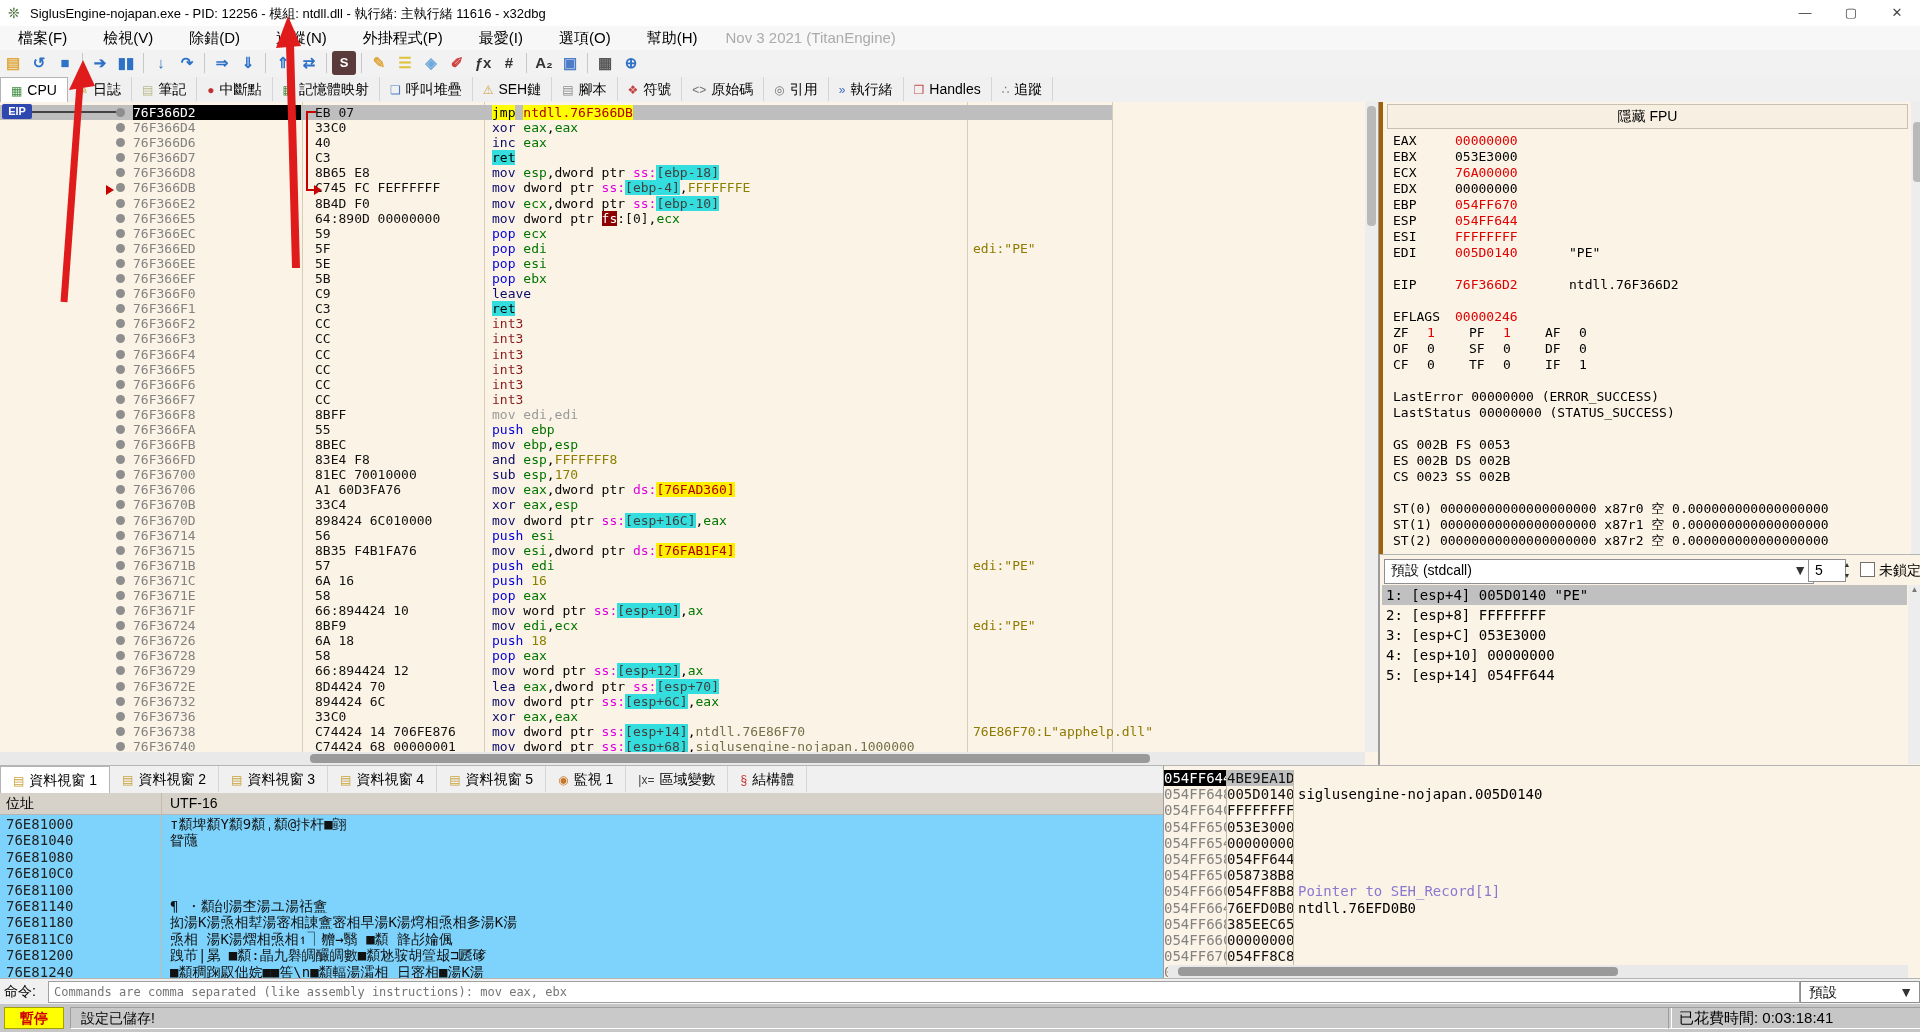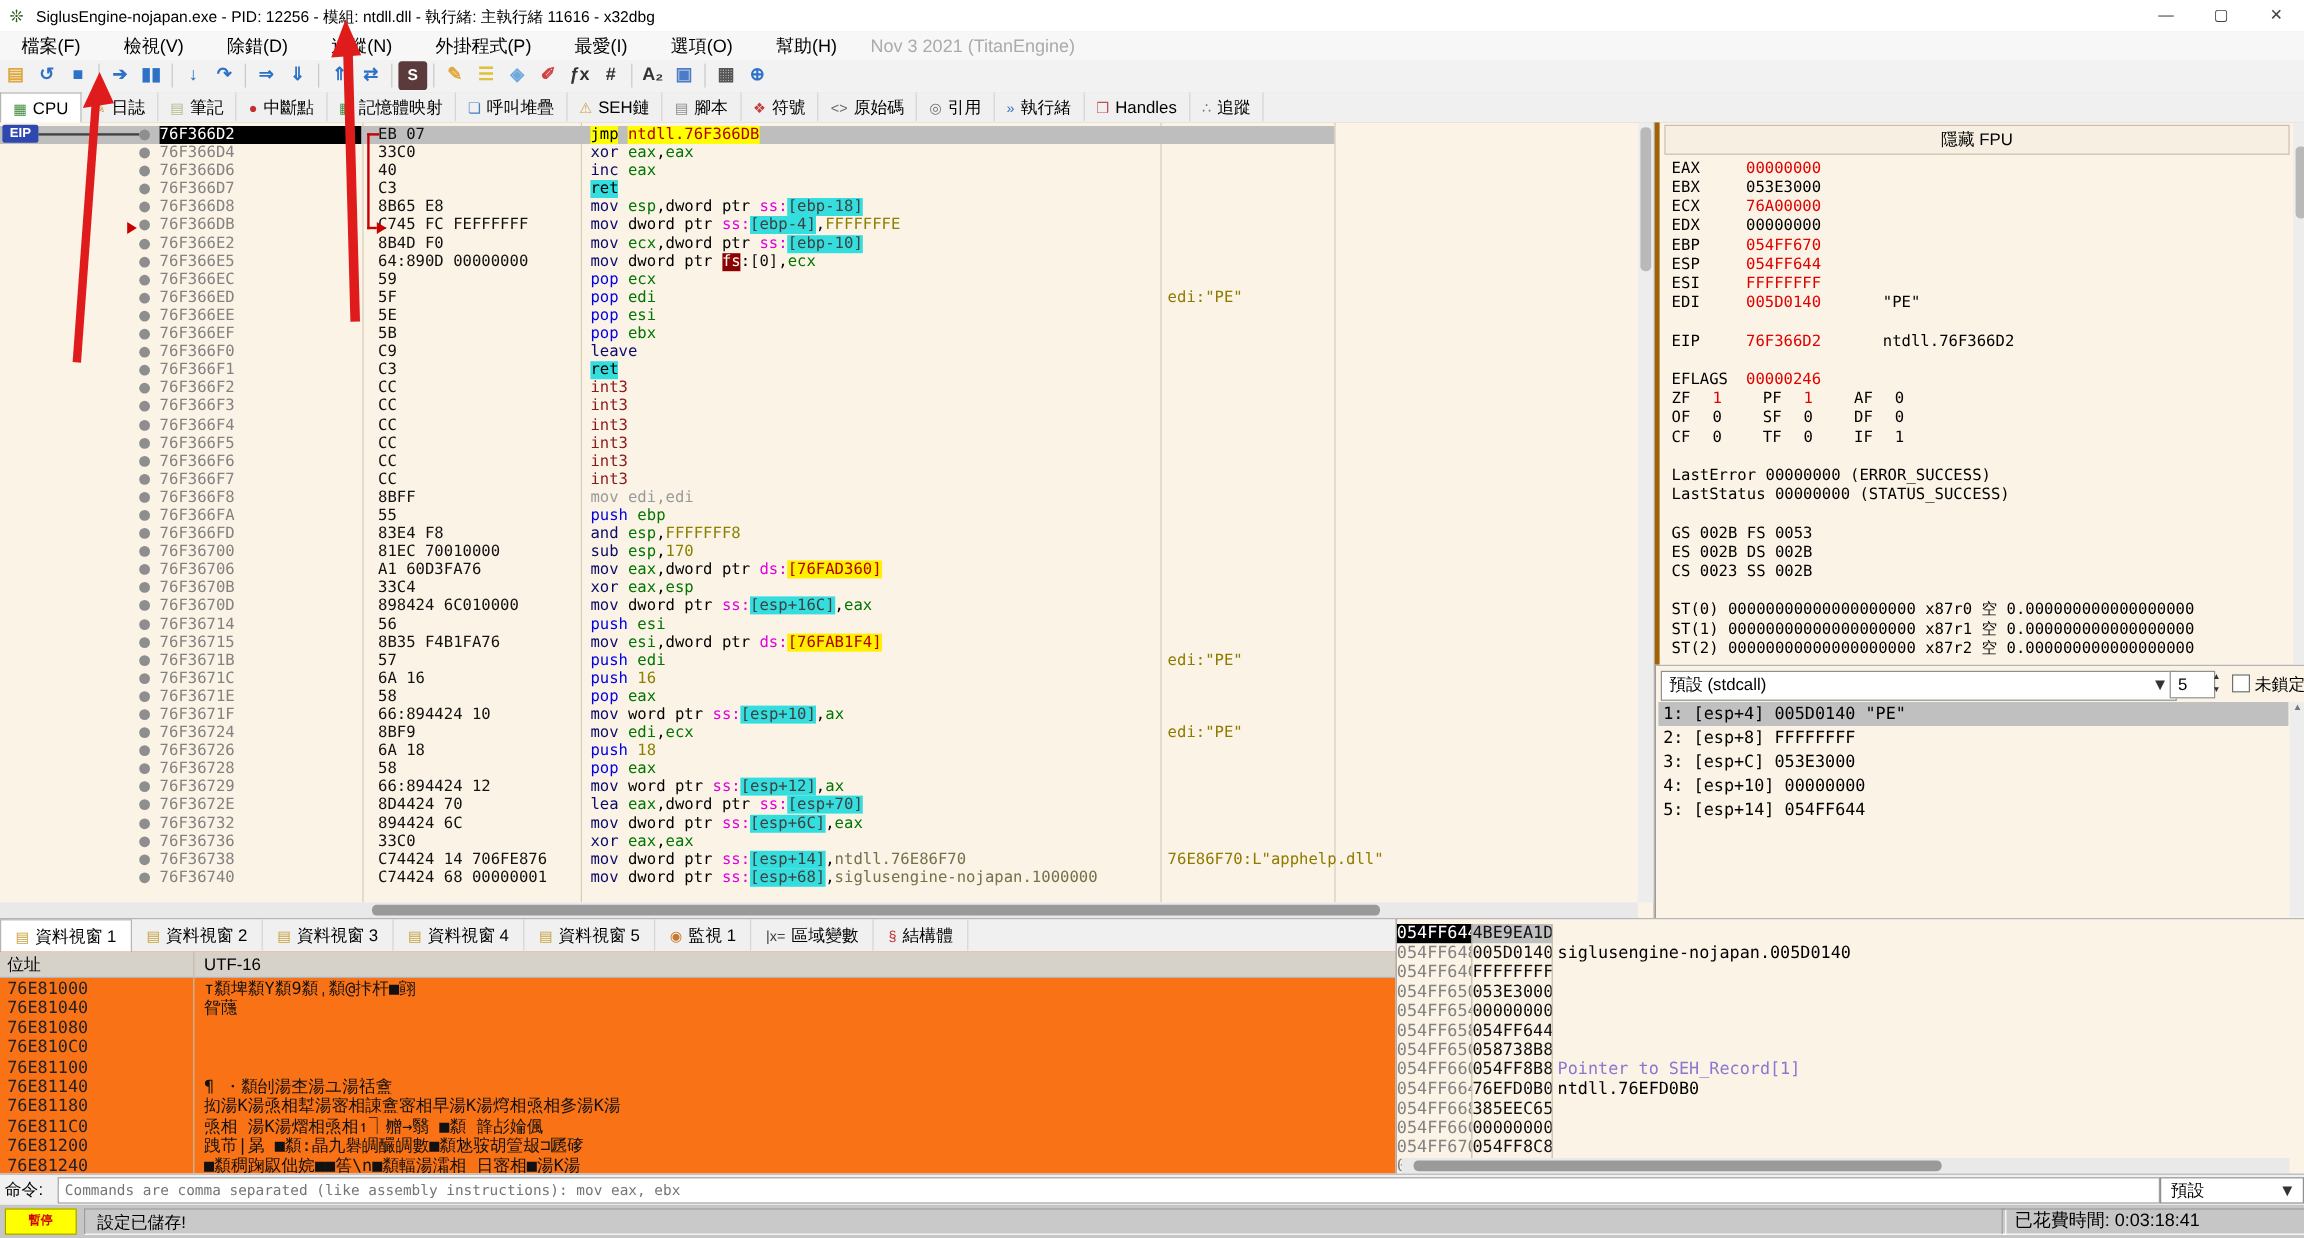--- a/index.html
+++ b/index.html
@@ -72,21 +72,21 @@
   #arg-lock .box{display:inline-block;width:13px;height:13px;border:1px solid #707070;background:#FFF;vertical-align:-2px;margin-right:4px;}
   #arg-list{position:absolute;left:2px;top:30px;right:14px;bottom:2px;font-size:14px;}
   .arg-row{height:20px;line-height:20px;white-space:nowrap;padding-left:4px;}
   .arg-row.sel{background:#C0C0C0;}
   #arg-scroll{position:absolute;right:0;top:30px;width:13px;bottom:2px;background:#EDEDED;}
   
   #bottabs{position:absolute;left:0;top:765px;width:1163px;height:28px;background:#F0F0F0;border-top:1px solid #B5B5B5;}
   .btab{display:inline-block;height:26px;line-height:26px;padding:0 12px;font-size:14px;border-right:1px solid #D5D5D5;vertical-align:top;}
   .btab.active{background:#FFF;border:1px solid #B5B5B5;border-bottom:1px solid #FFF;text-align:center;}
   .btab .tico{margin-right:5px;font-size:12px;}
-  #dump{position:absolute;left:0;top:793px;width:1163px;height:185px;background:#f97316;overflow:hidden;}
+  #dump{position:absolute;left:0;top:793px;width:1163px;height:185px;background:#7dd3fc;overflow:hidden;}
   #dump-header{position:absolute;left:0;top:0;width:1163px;height:21px;background:#D6D2CA;border-bottom:1px solid #B5B5B5;font-size:14px;}
   #dump-header .h1{position:absolute;left:6px;top:2px;}
   #dump-header .h2{position:absolute;left:170px;top:2px;}
   #dump .vdiv{position:absolute;left:161px;top:0;bottom:0;width:1px;background:#C4BCA8;}
   #dump-rows{position:absolute;left:0;top:23px;right:0;font-size:14px;}
   .dump-row{height:16.4px;line-height:16.4px;white-space:nowrap;}
   .dump-addr{display:inline-block;width:164px;padding-left:6px;color:#222;}
   .dump-text{color:#111;}
   #stack{position:absolute;left:1163px;top:765px;width:757px;height:213px;background:#FBF3E5;border-left:1px solid #9C9C9C;border-top:1px solid #B5B5B5;overflow:hidden;}
   #stack-rows{position:absolute;left:0;top:4px;font-size:14px;width:757px;}
@@ -96,21 +96,21 @@
   .st-row.sel .st-addr{background:#000;color:#FFF;}
   .st-row.sel .st-val{background:#C0C0C0;}
   .ct-seh{color:#8A78D0;} .ct-ret{color:#C00000;} .st-val.vred{color:#C00000;}
   
   #cmdbar{position:absolute;left:0;top:978px;width:1920px;height:26px;background:#F0F0F0;border-top:1px solid #B5B5B5;}
   #cmd-label{position:absolute;left:4px;top:4px;font-size:14px;}
   #cmd-input{position:absolute;left:48px;top:2px;width:1740px;height:18px;background:#FFF;border:1px solid #A0A0A0;font-size:12px;padding:1px 5px;color:#909090;font-family:"DejaVu Sans Mono",monospace;}
   #cmd-profile{position:absolute;left:1800px;top:2px;width:110px;height:20px;background:#FFF;border:1px solid #8F8F8F;font-size:14px;padding-left:8px;line-height:20px;}
   #cmd-profile .dd{float:right;margin-right:6px;color:#333;}
   #statusbar{position:absolute;left:0;top:1004px;width:1920px;height:28px;background:#C6C6C6;}
-  #status-state{position:absolute;left:4px;top:3px;width:58px;height:20px;background:#FFFF00;border:1px solid #A0A000;color:#D00000;font-weight:bold;font-size:10px;text-align:center;line-height:20px;}
+  #status-state{position:absolute;left:4px;top:3px;width:58px;height:20px;background:#FFFF00;border:1px solid #A0A000;color:#D00000;font-weight:bold;font-size:14px;text-align:center;line-height:20px;}
   #status-msg{position:absolute;left:70px;top:3px;width:1590px;height:20px;border:1px solid #9E9E9E;border-right-color:#FFF;border-bottom-color:#FFF;background:#C9C9C9;font-size:14px;line-height:20px;padding-left:10px;}
   #status-time{position:absolute;left:1668px;top:3px;width:246px;height:20px;border:1px solid #9E9E9E;border-right-color:#FFF;border-bottom-color:#FFF;font-size:15px;line-height:20px;padding-left:10px;}
   
   #annot{position:absolute;left:0;top:0;width:1920px;height:1032px;pointer-events:none;z-index:50;}
 </style>
 </head>
 <body>
 
 <div id="root">
 
@@ -259,20 +259,26 @@
           <span class="dot"></span>
           <span class="c-addr">76F366F8</span>
           <span class="c-bytes mono">8BFF</span>
           <span class="c-instr mono"><span class="m-gray">mov edi,edi</span></span>
         </div>
         <div class="drow">
           <span class="dot"></span>
           <span class="c-addr">76F366FA</span>
           <span class="c-bytes mono">55</span>
           <span class="c-instr mono"><span class="m-blue">push</span> <span class="reg">ebp</span></span>
+        </div>
+        <div class="drow">
+          <span class="dot"></span>
+          <span class="c-addr">76F366FB</span>
+          <span class="c-bytes mono">8BEC</span>
+          <span class="c-instr mono"><span class="m-navy">mov</span> <span class="reg">ebp</span>,<span class="reg">esp</span></span>
         </div>
         <div class="drow">
           <span class="dot"></span>
           <span class="c-addr">76F366FD</span>
           <span class="c-bytes mono">83E4 F8</span>
           <span class="c-instr mono"><span class="m-navy">and</span> <span class="reg">esp</span>,<span class="num">FFFFFFF8</span></span>
         </div>
         <div class="drow">
           <span class="dot"></span>
           <span class="c-addr">76F36700</span>

